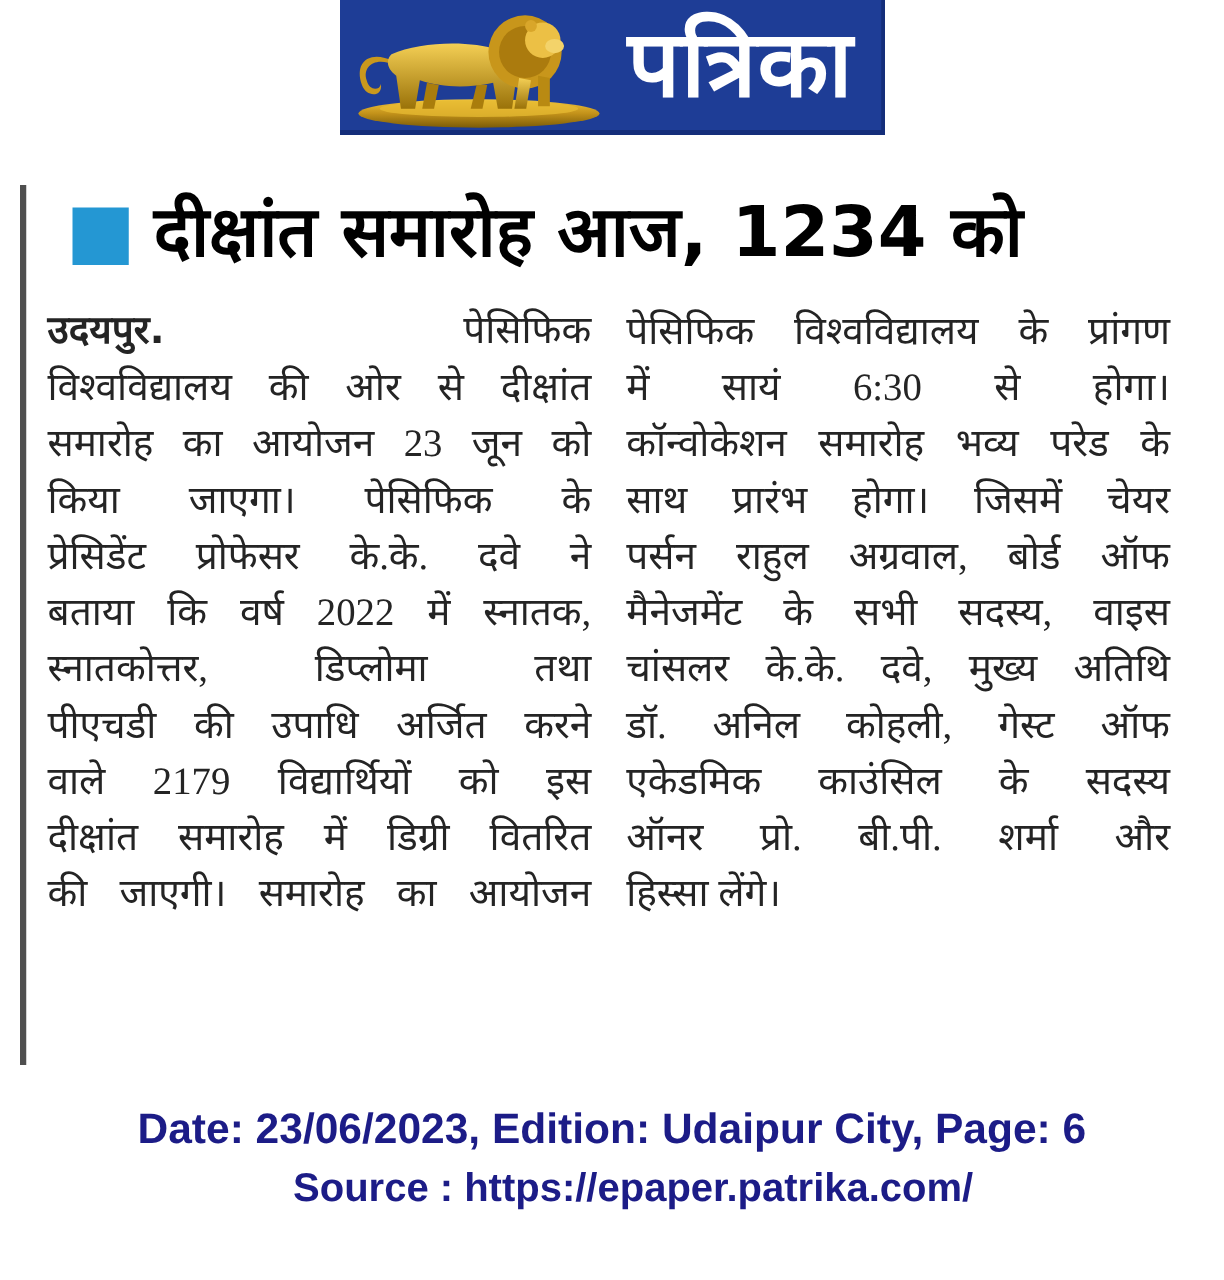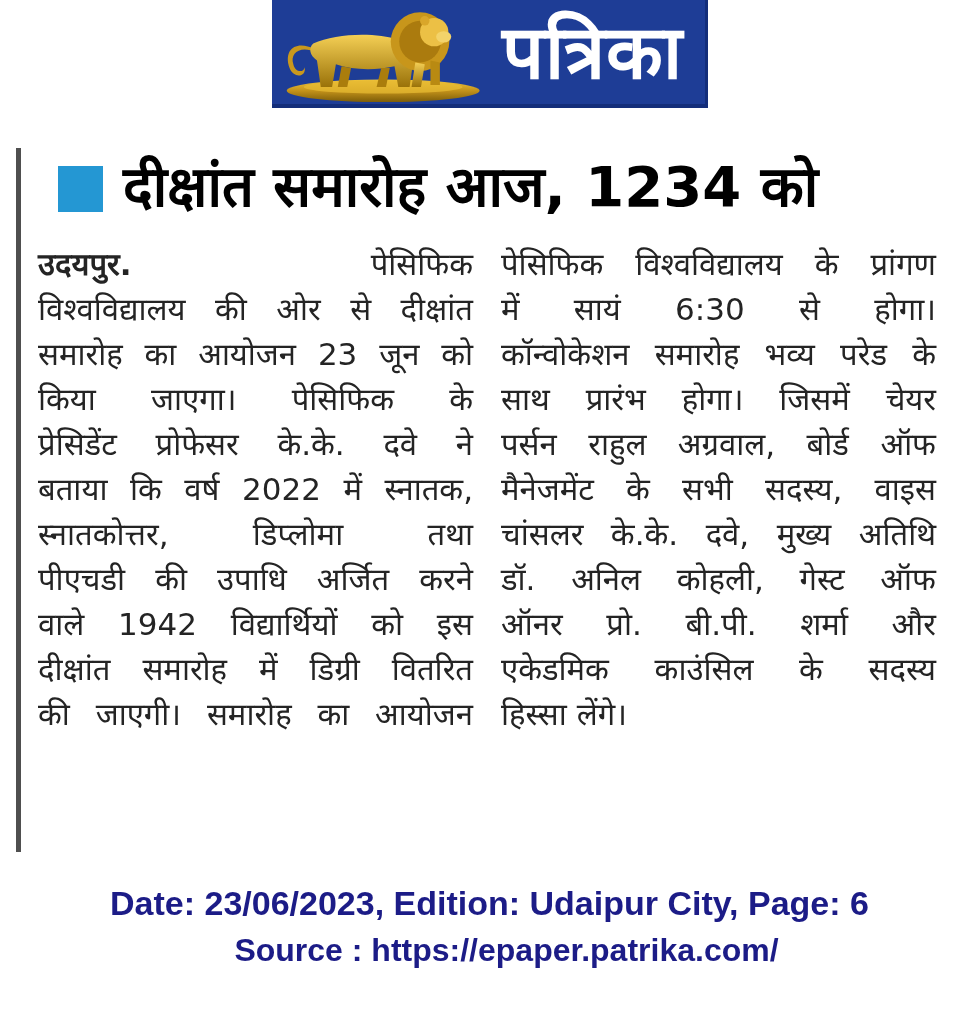--- a/index.html
+++ b/index.html
@@ -39,21 +39,21 @@
   .headline { color:#000000; font-weight:700; font-size:56px; line-height:1.32; }
   .headline-line1 { display:flex; align-items:center; }
   .bullet {
     width:45px; height:46px; background:#2497d3;
     margin:4px 20px 0 20px; flex:0 0 auto;
   }
   .headline-line2 { margin-left:2px; }
 
   .columns { display:flex; gap:28px; margin-top:18px; }
   .col { width:435px; font-size:31px; line-height:45px; color:#242424; }
-  .jline { text-align:justify; text-align-last:justify; }
+  .jline { text-align:justify; text-align-last:justify;font-family:Liberation Serif, serif; }
   .jline.plain { text-align:left; text-align-last:left; }
   .first-line { display:flex; justify-content:space-between; }
   .dateline { font-weight:700; }
 
   
   .footer {
     position:absolute; left:0; top:884px; width:979px;
     text-align:center; color:#1c1c87; font-weight:700;
     font-family:"Liberation Sans", sans-serif;
   }
@@ -120,36 +120,36 @@
         <span class="dateline">उदयपुर.</span>
         <span>पेसिफिक</span>
       </div>
       <div class="jline">विश्वविद्यालय की ओर से दीक्षांत</div>
       <div class="jline">समारोह का आयोजन 23 जून को</div>
       <div class="jline">किया जाएगा। पेसिफिक के</div>
       <div class="jline">प्रेसिडेंट प्रोफेसर के.के. दवे ने</div>
       <div class="jline">बताया कि वर्ष 2022 में स्नातक,</div>
       <div class="jline">स्नातकोत्तर, डिप्लोमा तथा</div>
       <div class="jline">पीएचडी की उपाधि अर्जित करने</div>
-      <div class="jline">वाले 1942 विद्यार्थियों को इस</div>
+      <div class="jline">वाले 2179 विद्यार्थियों को इस</div>
       <div class="jline">दीक्षांत समारोह में डिग्री वितरित</div>
       <div class="jline">की जाएगी। समारोह का आयोजन</div>
     </div>
 
     <div class="col">
       <div class="jline">पेसिफिक विश्वविद्यालय के प्रांगण</div>
       <div class="jline">में सायं 6:30 से होगा।</div>
       <div class="jline">कॉन्वोकेशन समारोह भव्य परेड के</div>
       <div class="jline">साथ प्रारंभ होगा। जिसमें चेयर</div>
       <div class="jline">पर्सन राहुल अग्रवाल, बोर्ड ऑफ</div>
       <div class="jline">मैनेजमेंट के सभी सदस्य, वाइस</div>
       <div class="jline">चांसलर के.के. दवे, मुख्य अतिथि</div>
       <div class="jline">डॉ. अनिल कोहली, गेस्ट ऑफ</div>
+      <div class="jline">एकेडमिक काउंसिल के सदस्य</div>
       <div class="jline">ऑनर प्रो. बी.पी. शर्मा और</div>
-      <div class="jline">एकेडमिक काउंसिल के सदस्य</div>
       <div class="jline plain">हिस्सा लेंगे।</div>
     </div>
 
   </div>
 </div>
 
 <div class="footer">
   <div class="footer-date">Date: 23/06/2023, Edition: Udaipur City, Page: 6</div>
   <div class="footer-source">Source : https://epaper.patrika.com/</div>
 </div>

